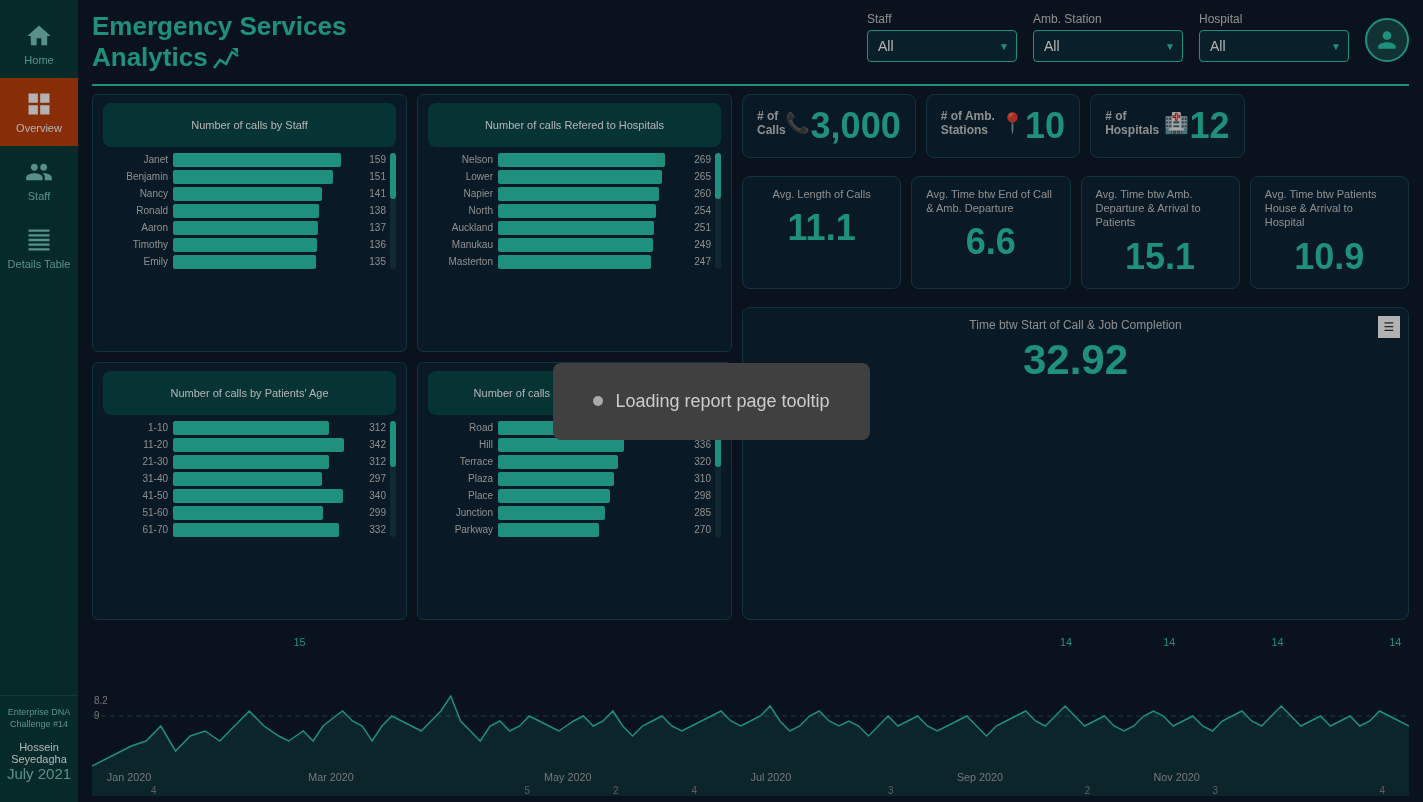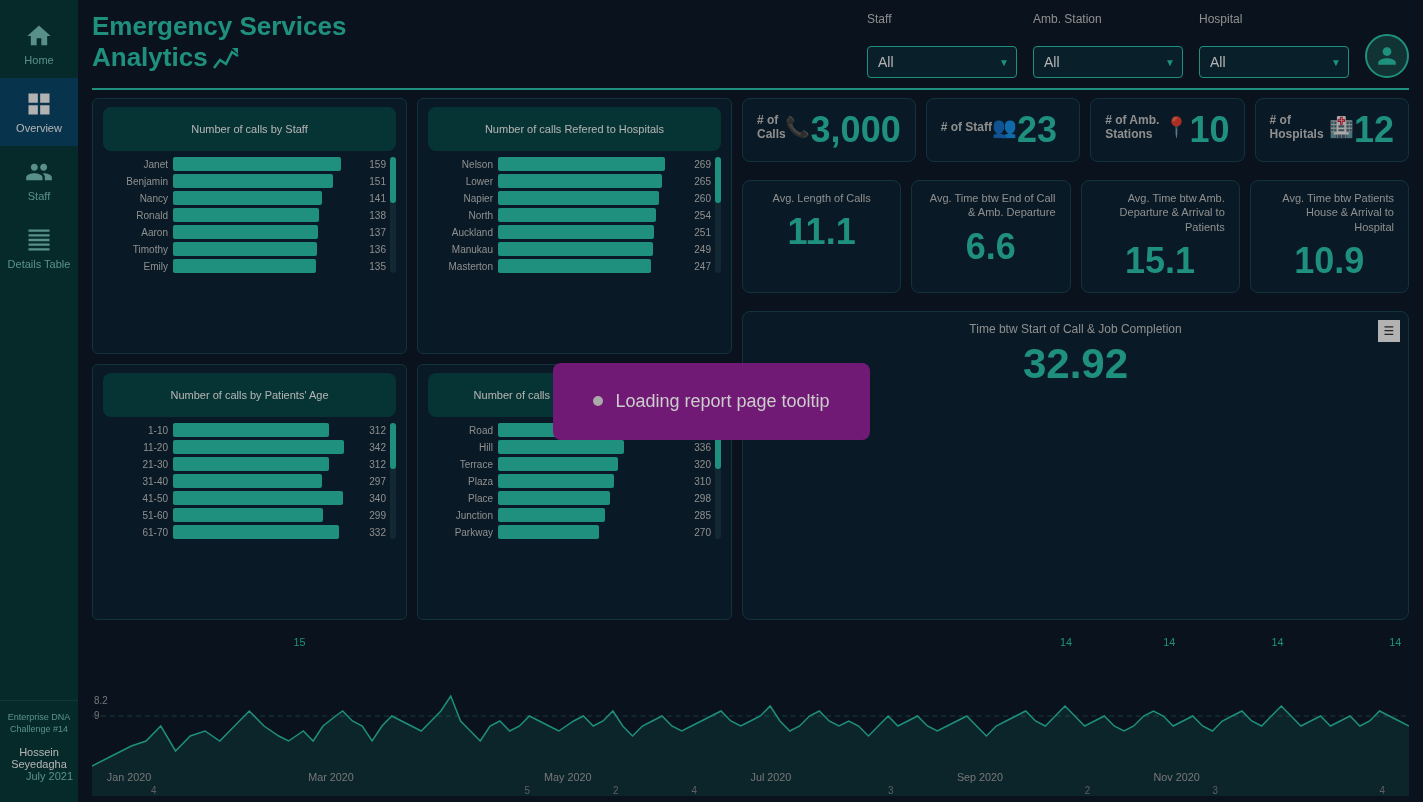--- a/index.html
+++ b/index.html
@@ -28,21 +28,21 @@
       flex-direction: column;
       align-items: center;
       padding: 12px 5px;
       cursor: pointer;
       width: 100%;
       color: #7ecfc4;
       font-size: 11px;
       text-align: center;
     }
     .sidebar-item.active {
-      background: #0c4a6e;
+      background: #c2410c;
       color: #fff;
     }
     .sidebar-item svg {
       width: 28px;
       height: 28px;
       margin-bottom: 4px;
     }
     .sidebar-bottom {
       margin-top: auto;
       width: 100%;
@@ -56,23 +56,22 @@
       font-size: 9px;
       color: #7ecfc4;
       line-height: 1.4;
     }
     .sidebar-bottom .name {
       font-size: 11px;
       color: #fff;
       margin-top: 10px;
     }
     .sidebar-bottom .date {
-      font-size: 11px;
+      font-size: 15px;
       color: #7ecfc4;
-      text-align: right;
     }
 
     
     .main {
       flex: 1;
       display: flex;
       flex-direction: column;
       padding: 12px 14px 6px 14px;
       overflow: hidden;
     }
@@ -113,21 +112,20 @@
       padding: 7px 28px 7px 10px;
       font-size: 14px;
       border-radius: 4px;
       width: 150px;
       appearance: none;
       cursor: pointer;
       position: relative;
     }
     .filter-select-wrap {
       position: relative;
-      margin-top: 16px;
     }
     .filter-select-wrap::after {
       content: '▼';
       position: absolute;
       right: 8px;
       top: 50%;
       transform: translateY(-50%);
       color: #2dcfb3;
       font-size: 10px;
       pointer-events: none;
@@ -194,21 +192,21 @@
       border: 1px solid #1a4a5a;
       border-radius: 8px;
       padding: 10px 14px;
       display: flex;
       flex-direction: column;
       align-items: center;
     }
     .avg-title {
       font-size: 11px;
       color: #ccc;
-      text-align: right;
+      text-align: left;
       line-height: 1.3;
       margin-bottom: 6px;
     }
     .avg-value {
       font-size: 36px;
       font-weight: 700;
       color: #2dcfb3;
     }
 
     
@@ -287,21 +285,21 @@
     .tooltip-overlay {
       position: fixed;
       top: 0; left: 0; right: 0; bottom: 0;
       background: rgba(0,0,0,0.3);
       z-index: 100;
       display: flex;
       align-items: center;
       justify-content: center;
     }
     .tooltip-box {
-      background: #701a75;
+      background: #404040;
       border-radius: 8px;
       padding: 28px 40px;
       display: flex;
       align-items: center;
       gap: 12px;
       font-size: 18px;
       color: #ccc;
     }
     .tooltip-dot {
       width: 10px;
@@ -688,27 +686,20 @@
       <div class="kpi-row">
         <div class="kpi-card">
           <div class="kpi-header">
             <span class="kpi-title"># of Calls</span>
             <span class="kpi-icon">📞</span>
           </div>
           <div class="kpi-value">3,000</div>
         </div>
         <div class="kpi-card">
           <div class="kpi-header">
-            <span class="kpi-title"># of Staff</span>
-            <span class="kpi-icon">👥</span>
-          </div>
-          <div class="kpi-value">23</div>
-        </div>
-        <div class="kpi-card">
-          <div class="kpi-header">
             <span class="kpi-title"># of Amb. Stations</span>
             <span class="kpi-icon">📍</span>
           </div>
           <div class="kpi-value">10</div>
         </div>
         <div class="kpi-card">
           <div class="kpi-header">
             <span class="kpi-title"># of Hospitals</span>
             <span class="kpi-icon">🏥</span>
           </div>

